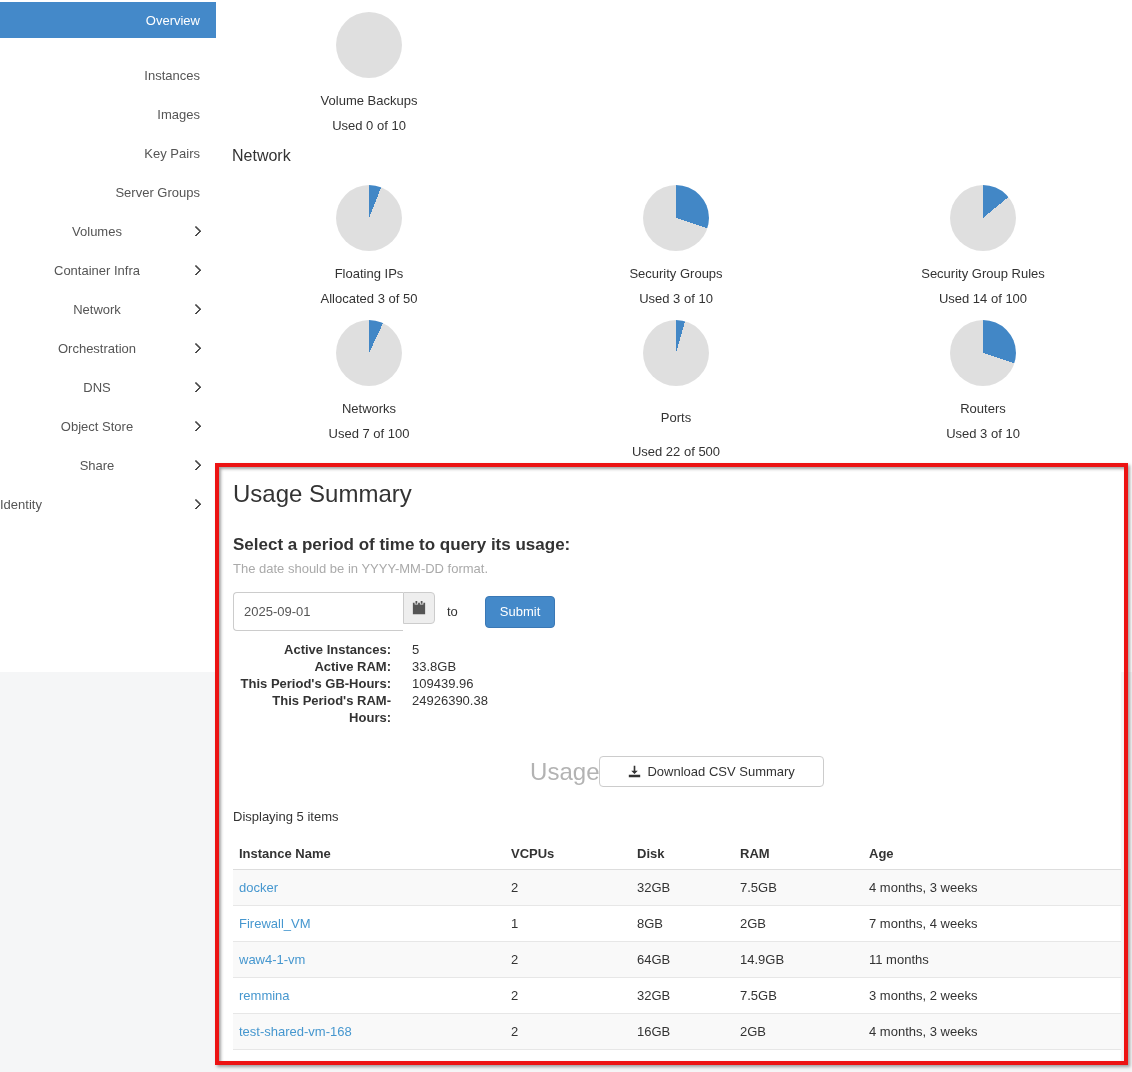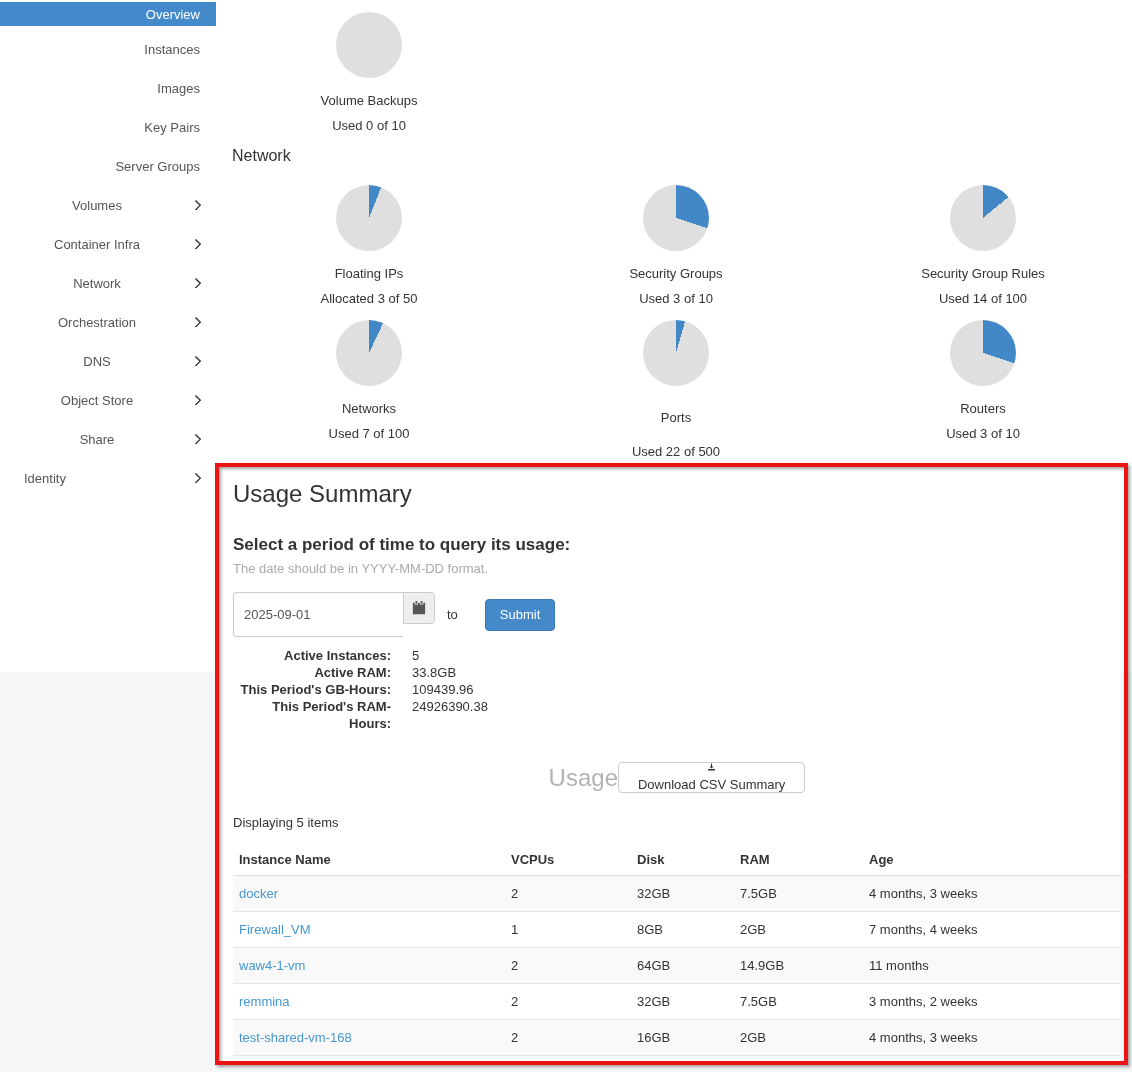--- a/index.html
+++ b/index.html
@@ -4,55 +4,55 @@
 <style>
   * { margin:0; padding:0; box-sizing:border-box; }
   body { font-family:"Liberation Sans","DejaVu Sans",sans-serif; background:#fff; }
   .screen { position:relative; width:1132px; height:1072px; overflow:hidden; background:#fff; }
 
   
   .sidebar { position:absolute; left:0; top:0; width:216px; z-index:1; }
   .nav-item { position:relative; height:39px; display:flex; align-items:center; font-size:13px; color:#555; cursor:pointer; }
   .nav-item.leaf  { justify-content:flex-end; padding-right:16px; }
   .nav-item.group { justify-content:center; padding-right:22px; }
-  .nav-item.top   { justify-content:flex-start; padding-left:24px; }
-  .nav-item.active { background:#4489c9; color:#fff; height:24px; margin:2px 0 4px; }
+  .nav-item.top   { justify-content:flex-start; padding-left:0; }
+  .nav-item.active { background:#4489c9; color:#fff; height:36px; margin:2px 0 18px; }
   .chev { position:absolute; right:16px; top:50%; width:8px; height:8px; border-top:2px solid #4a4a4a; border-right:2px solid #4a4a4a; transform:translateY(-60%) rotate(45deg); border-radius:1px; }
 
   
   .main { position:absolute; left:216px; top:0; width:916px; z-index:1; }
   .gray-strip { position:absolute; left:0; top:672px; width:1132px; height:400px; background:#f5f6f7; z-index:2; }
 
   .chart-card { position:absolute; width:306px; display:flex; flex-direction:column; align-items:center; }
   .pie { width:66px; height:66px; border-radius:50%; }
   .chart-label { margin-top:15px; font-size:13px; color:#333; }
   .chart-caption { margin-top:10px; font-size:13px; color:#333; }
   .section-h { position:absolute; left:16px; font-size:16px; color:#333; font-weight:normal; }
 
   
   .usage-section { position:absolute; left:217px; top:465px; width:904px; height:596px; background:#fff; z-index:3; padding:15px 0 0 16px; }
   .us-title { font-size:24px; color:#333; font-weight:normal; }
   .us-sub { margin-top:27px; font-size:17px; color:#333; font-weight:bold; }
   .us-hint { margin-top:6px; font-size:13px; color:#aaa; }
 
   .date-form { margin-top:16px; display:flex; align-items:center; }
   .input-group { display:flex; }
-  .date-input { width:170px; height:45px; border:1px solid #ccc; border-right:none; border-radius:4px 0 0 4px; padding:0 10px; font-size:13px; color:#555; font-family:"Liberation Sans",sans-serif; background:#fff; }
+  .date-input { width:170px; height:39px; border:1px solid #ccc; border-right:none; border-radius:4px 0 0 4px; padding:0 10px; font-size:13px; color:#555; font-family:"Liberation Sans",sans-serif; background:#fff; }
   .addon { width:32px; height:32px; border:1px solid #ccc; border-radius:0 4px 4px 0; background:#eee; display:flex; align-items:center; justify-content:center; cursor:pointer; }
   .to-label { margin:0 11px 0 12px; font-size:13px; color:#333; }
   .btn-submit { margin-left:16px; height:32px; padding:0 14px; background:#4489c9; border:1px solid #3a78b5; border-radius:4px; color:#fff; font-size:13px; cursor:pointer; font-family:"Liberation Sans",sans-serif; }
 
   .stats { margin-top:10px; font-size:13px; color:#333; }
   .stat-row { display:flex; line-height:17px; }
   .stat-label { width:158px; text-align:right; font-weight:bold; }
   .stat-value { margin-left:21px; }
 
   .usage-head { margin-top:30px; display:flex; align-items:center; justify-content:center; }
   .usage-h2 { font-size:24px; color:#b3b3b3; font-weight:normal; }
-  .btn-csv { height:31px; padding:0 19px; background:#fff; border:1px solid #ccc; border-radius:4px; font-size:13px; color:#333; display:flex; align-items:center; gap:6px; cursor:pointer; font-family:"Liberation Sans",sans-serif;flex-direction:column; }
+  .btn-csv { height:31px; padding:0 28px; background:#fff; border:1px solid #ccc; border-radius:4px; font-size:13px; color:#333; display:flex; align-items:center; gap:6px; cursor:pointer; font-family:"Liberation Sans",sans-serif; }
 
   .items-count { margin-top:22px; font-size:13px; color:#333; }
   table.usage { margin-top:14px; width:100%; border-collapse:collapse; font-size:13px; color:#333; }
   table.usage th { text-align:left; font-weight:bold; padding:8px 6px; border-bottom:1px solid #ddd; }
   table.usage td { padding:10px 6px; border-bottom:1px solid #e7e7e7; }
   table.usage tr.striped td { background:#f9f9f9; }
   table.usage a { color:#4697cf; text-decoration:none; cursor:pointer; }
 
   
   .annotation { position:absolute; left:215px; top:463px; width:913px; height:602px; border:4px solid #ec1313; z-index:4; pointer-events:none; box-shadow:2px 2px 3px rgba(90,90,90,.55), inset 2px 2px 3px rgba(90,90,90,.55); }

